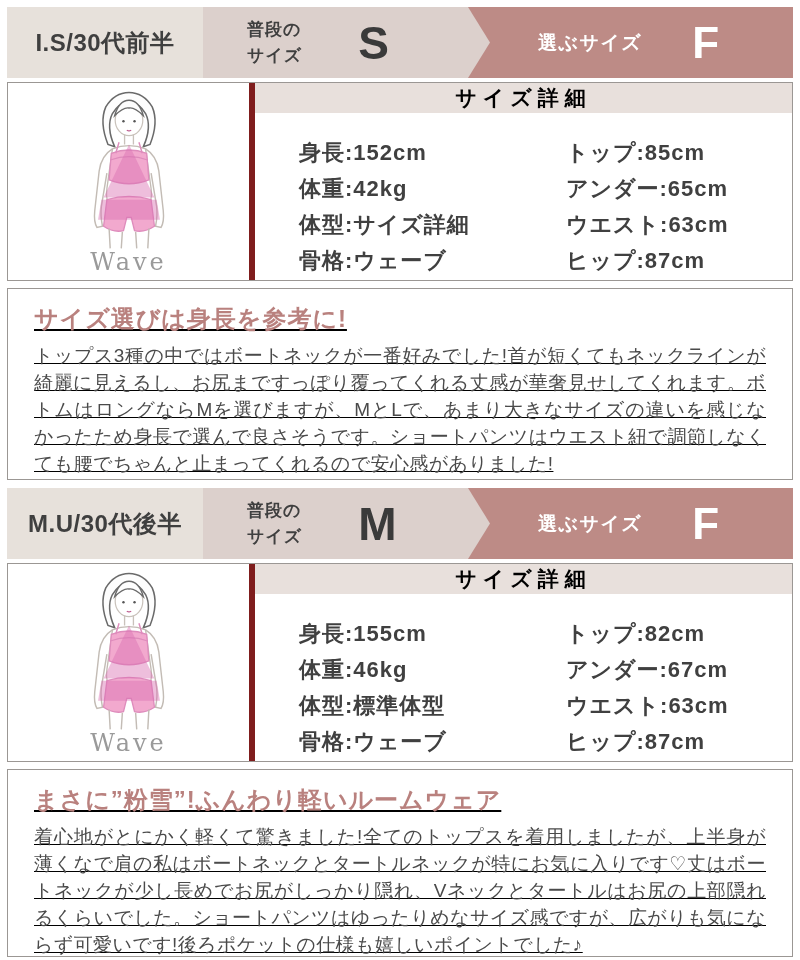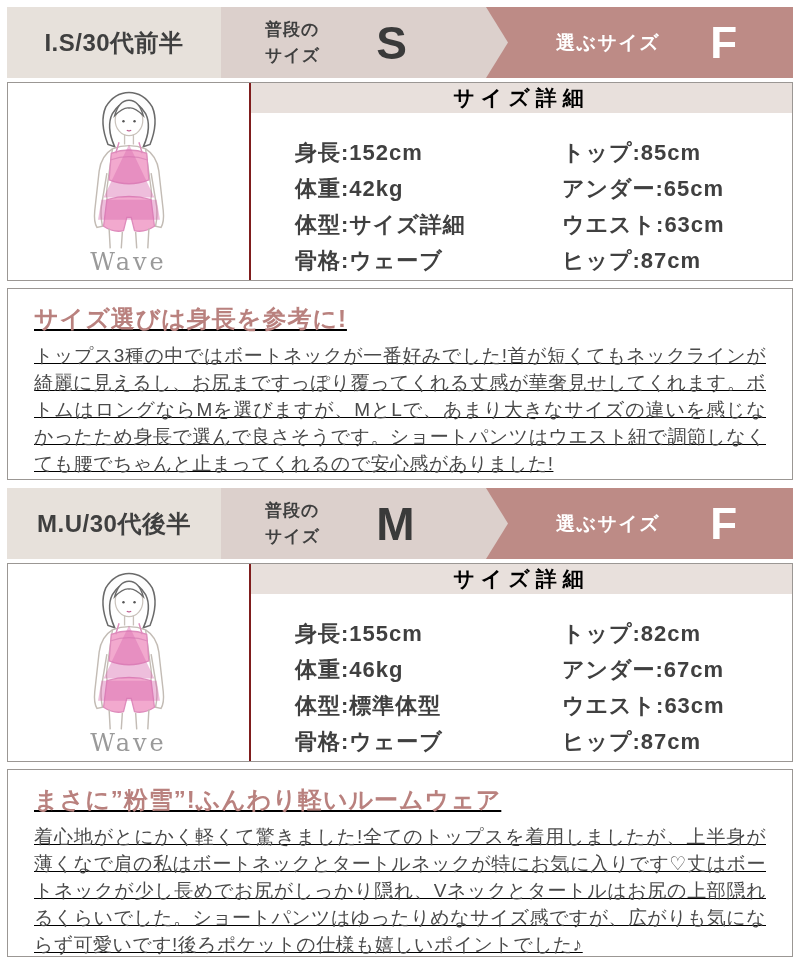--- a/index.html
+++ b/index.html
@@ -4,21 +4,21 @@
 <style>
   html,body{margin:0;padding:0;background:#ffffff;}
   body{
     width:800px;height:960px;box-sizing:border-box;padding:7px 7px 0 7px;
     font-family:"Liberation Sans","DejaVu Sans",sans-serif;
     -webkit-font-smoothing:antialiased;
   }
   
   .section-header{display:flex;height:71px;position:relative;margin-bottom:4px;}
   .hb-left{
-    width:214px;background:#e7e1db;display:flex;align-items:center;justify-content:center;
+    width:196px;background:#e7e1db;display:flex;align-items:center;justify-content:center;
     font-size:24px;font-weight:700;color:#3f3f3f;letter-spacing:0.5px;flex:none;
   }
   .hb-mid{
     width:287px;flex:none;background:#dcd0cc;position:relative;z-index:2;
     clip-path:polygon(0 0, calc(100% - 22px) 0, 100% 50%, calc(100% - 22px) 100%, 0 100%);
     display:flex;align-items:center;box-sizing:border-box;padding-left:44px;
   }
   .usual-label{font-size:17px;font-weight:700;line-height:1.5;color:#3f3f3f;letter-spacing:1px;}
   .usual-label span{display:block;}
   .usual-size{font-size:46px;font-weight:700;color:#3a3a3a;margin-left:56px;line-height:1;}
@@ -27,21 +27,21 @@
     display:flex;align-items:center;box-sizing:border-box;padding-left:70px;color:#ffffff;
   }
   .chosen-label{font-size:19px;font-weight:700;letter-spacing:1.5px;}
   .chosen-size{font-size:44px;font-weight:700;margin-left:50px;line-height:1;}
   
   .size-table{
     display:flex;height:199px;border:1px solid #9b9794;background:#ffffff;
     margin-bottom:7px;box-sizing:border-box;
   }
   .figure-cell{
-    width:241px;flex:none;border-right:2px solid #7f1d1d;position:relative;
+    width:241px;flex:none;border-right:6px solid #7f1d1d;position:relative;
     display:flex;justify-content:center;align-items:flex-start;overflow:hidden;
   }
   .figure-cell svg{margin-top:4px;}
   .figure-label{
     position:absolute;bottom:4px;left:0;right:0;text-align:center;
     font-family:"DejaVu Serif","Liberation Serif",serif;font-weight:400;
     font-size:24px;color:#9a9a9a;letter-spacing:3px;
   }
   .detail-cell{flex:1;display:flex;flex-direction:column;}
   .detail-header{

